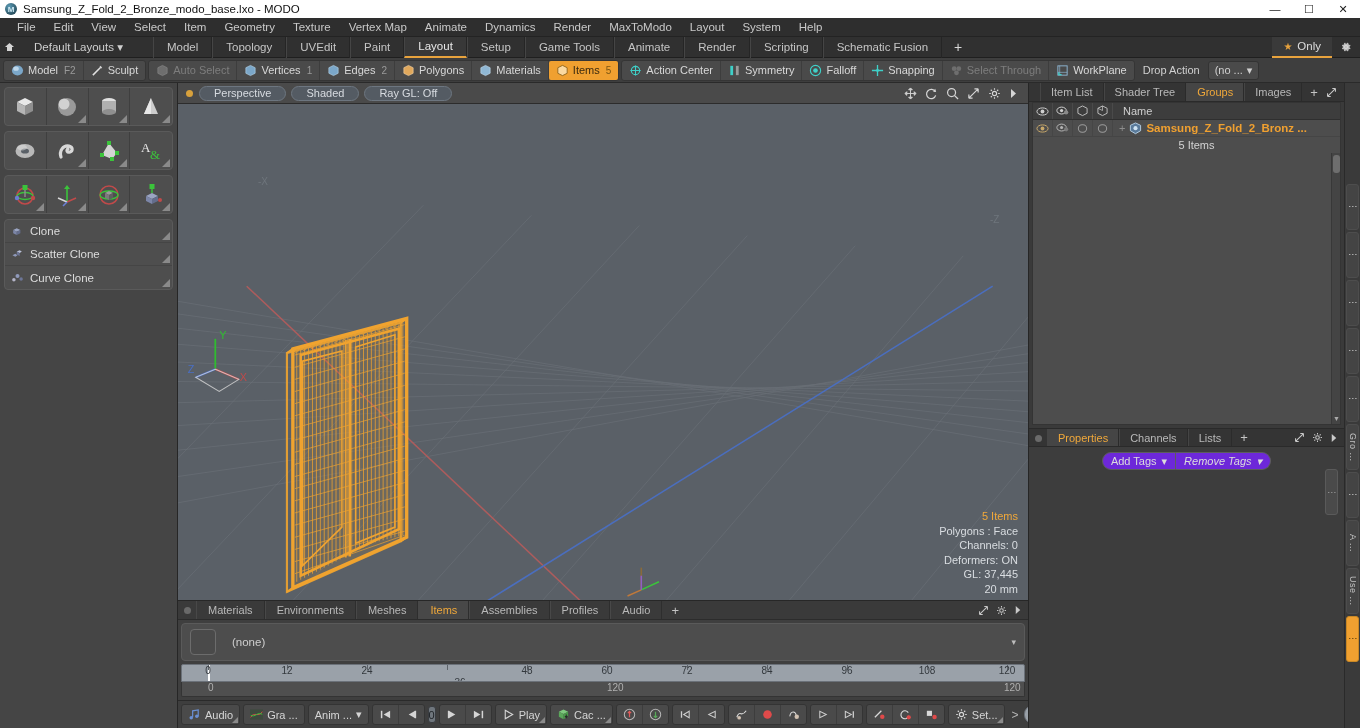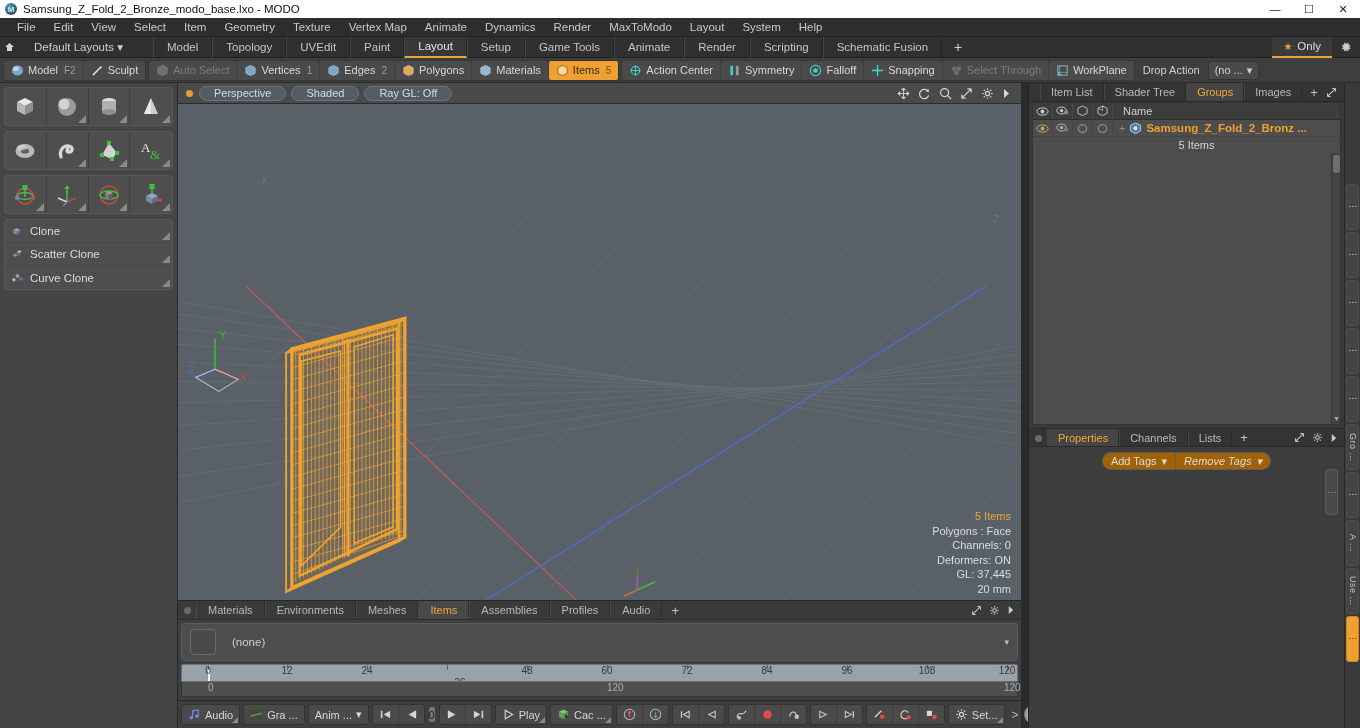--- a/index.html
+++ b/index.html
@@ -153,21 +153,21 @@
   .frame-field { width: 52px; height: 17px; background: #6f767d; border: 1px solid #3a3d41; border-radius: 3px;
     display:flex;align-items:center;justify-content:center; color:#1e2226; font-size:11px; }
   .cmd-wrap { margin-left:auto; display:flex; align-items:center; gap:5px; width: 312px; padding-left:4px;}
   .cmd-gt { color:#b5b5b5; font-size:12px; }
   .cmd-input { flex:1; height:19px; background:#9aa1a9; border:1px solid #6b7179; border-radius:9px;
     display:flex; align-items:center; padding:0 10px; color:#3d4348; font-size:11.5px;}
   .cmd-rec { width:20px;height:20px;border-radius:50%; border:2px solid #c98b8b; background:#6a5050;}
 
   
   .rightpanel { width: 316px; flex: none; background: #3a3a3a; border-left: 1px solid #262626;
-    display: flex; flex-direction: column; min-height:0;margin-left:7px;}
+    display: flex; flex-direction: column; min-height:0;}
   .rp-tabs { height: 19px; display: flex; align-items: stretch; background: #343434; border-bottom:1px solid #2a2a2a;}
   .rp-dot { width:7px;height:7px;border-radius:50%;background:#6a6a6a;margin:6px 5px 0 6px;}
   .rp-tab { padding: 0 10px; display:flex;align-items:center; font-size:11px; color:#b9b9b9;
     border-left:1px solid #454545; border-right:1px solid #2b2b2b; white-space:nowrap;}
   .rp-tab.active { color:#f0a83a; background:#454545; }
   .rp-plus { padding:0 8px; display:flex;align-items:center;color:#c5c5c5;font-size:13px;}
   .rp-right { margin-left:auto;display:flex;align-items:center;gap:7px;padding-right:6px;color:#c9c9c9;font-size:10px;}
   .newgroup-bar { height: 20px; background:#3a3a3a; display:flex; align-items:center; padding: 2px 4px; }
   .newgroup-btn { background:#555; border:1px solid #6a6a6a; border-radius:9px; height:16px; padding:0 10px;
     display:flex;align-items:center; color:#ddd; font-size:11px;}
@@ -184,21 +184,21 @@
     padding-left: 20px; }
   .tree-body { flex:1; background:#4d4d4d; min-height:0; position:relative;}
   .tree-scroll { position:absolute; right:0; top:0; bottom:0; width:9px; background:#444; border-left:1px solid #383838;}
   .tree-scroll .thumb { position:absolute; top:2px; left:1px; width:7px; height:18px; background:#6e6e6e; border-radius:3px;}
   .tree-scroll .arrow { position:absolute; bottom:2px; left:1px; width:7px; text-align:center; color:#aaa; font-size:7px;}
 
   .props { flex: none; height: 300px; display:flex; flex-direction:column;justify-content:space-between; }
   .props-tabs { height:19px; display:flex; align-items:stretch; background:#343434; border-top:1px solid #2a2a2a; border-bottom:1px solid #2a2a2a;}
   .props-body { flex:1; background:#3d3d3d; position:relative; display:flex; flex-direction:column;}
   .tagbar { height:24px; display:flex; align-items:center; justify-content:center; gap:0; padding-top:4px;}
-  .tagbtn { display:flex;align-items:center;gap:5px; background:#a16207; border:1px solid #5d5d5d;
+  .tagbtn { display:flex;align-items:center;gap:5px; background:#6d28d9; border:1px solid #5d5d5d;
     height:18px; padding:0 8px; color:#dcdcdc; font-size:11px; white-space:nowrap;}
   .tagbtn:first-child { border-radius:9px 0 0 9px;}
   .tagbtn:last-child { border-radius:0 9px 9px 0; border-left:none;font-style:italic;}
   .dots-handle { position:absolute; right:6px; top:22px; width:13px; height:46px; background:#4a4a4a;
     border:1px solid #5a5a5a; border-radius:3px; display:flex;align-items:center;justify-content:center;
     color:#9a9a9a; font-size:9px; letter-spacing:0; writing-mode:vertical-rl;}
 
   
   .vtabs { width: 16px; flex:none; background:#3a3a3a; border-left:1px solid #2a2a2a;
     display:flex; flex-direction:column; padding-top: 100px; gap:0;}

